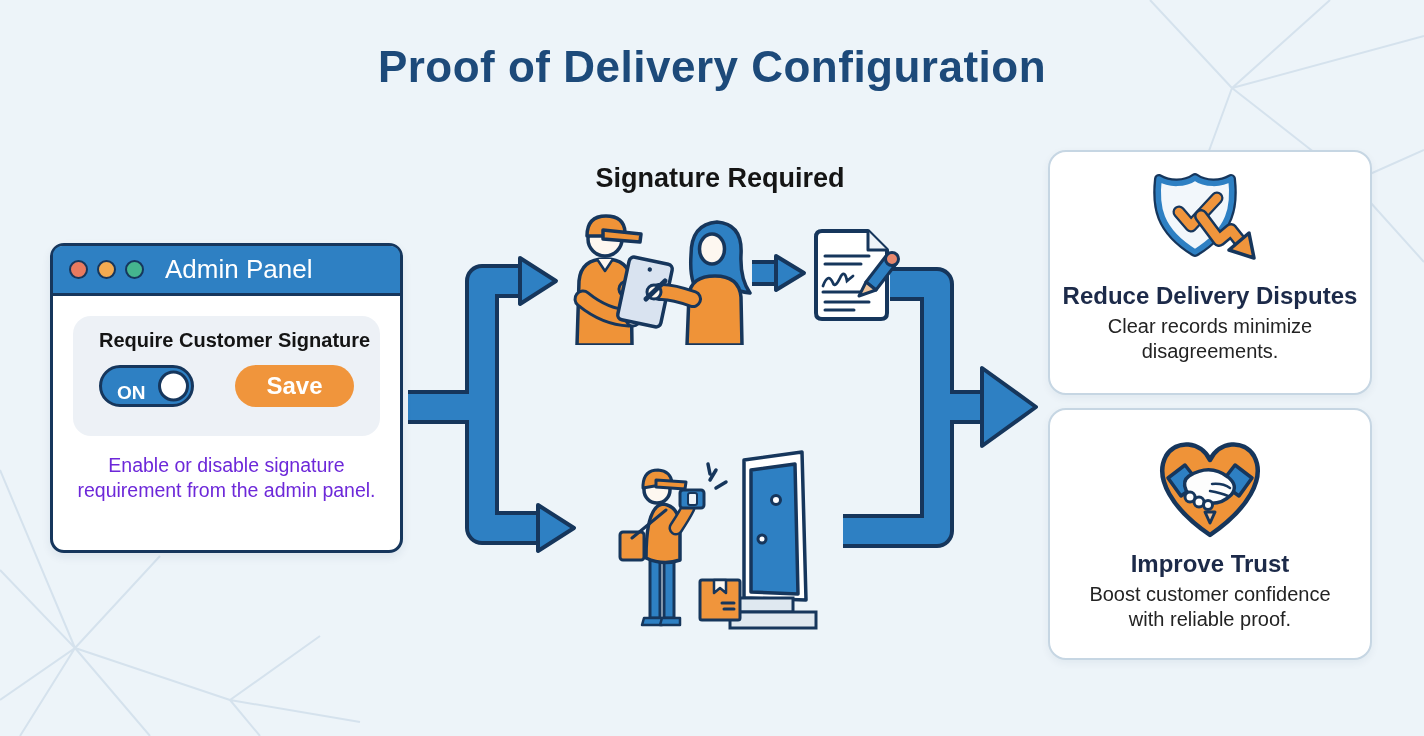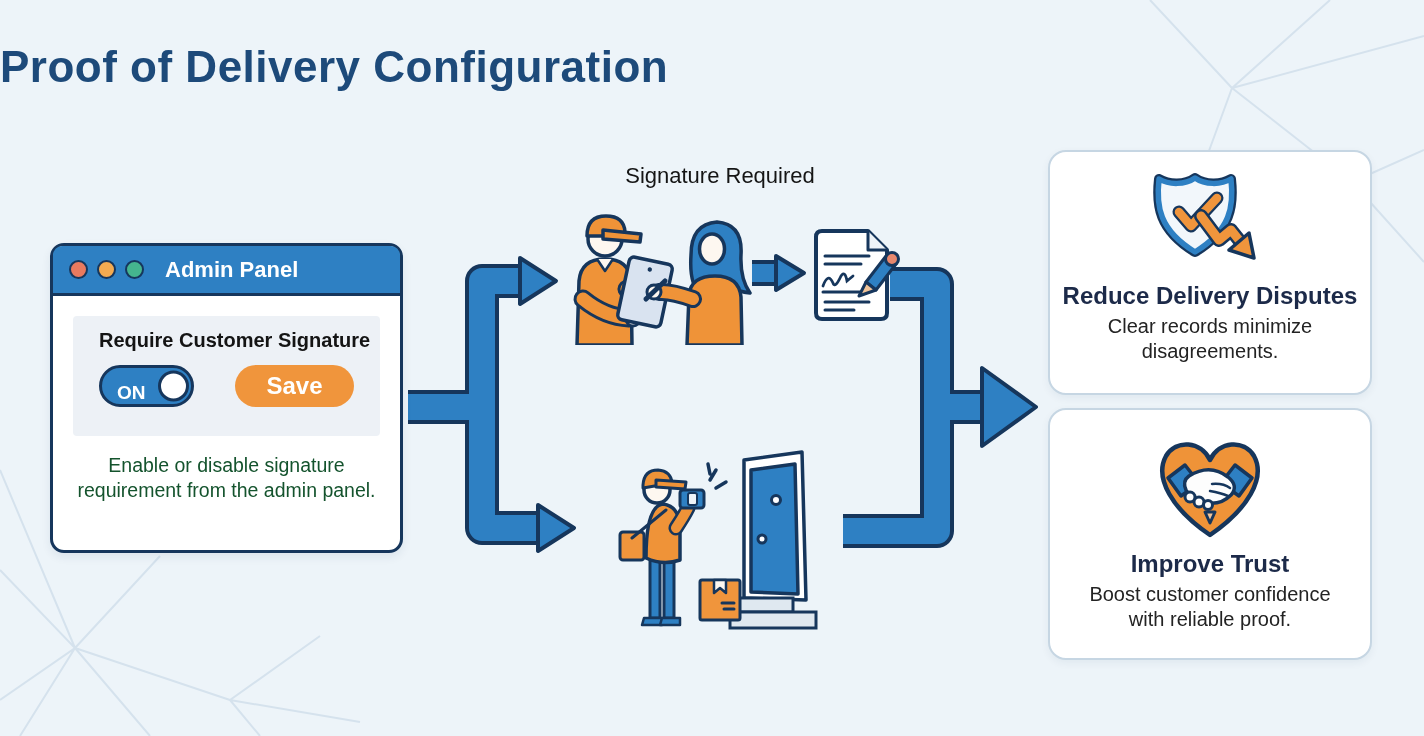--- a/index.html
+++ b/index.html
@@ -6,45 +6,45 @@
   .canvas{
     position:relative;width:1424px;height:736px;overflow:hidden;
     background:#edf4f9;
     font-family:"Liberation Sans","DejaVu Sans",sans-serif;
   }
   svg{display:block;}
 
   
   .page-title{
     position:absolute;left:0;top:42px;width:1424px;
-    text-align:left;font-size:44px;font-weight:800;
+    text-align:center;font-size:44px;font-weight:800;
     color:#1d4a7a;letter-spacing:.5px;margin:0;
   }
 
   
   .admin-panel{
     position:absolute;left:50px;top:243px;width:353px;height:310px;
     background:#ffffff;border:3.5px solid #16365c;border-radius:14px;
     box-sizing:border-box;box-shadow:0 4px 10px rgba(22,54,92,.08);
     z-index:3;
   }
   .panel-header{
     height:50px;background:#2e80c3;border-bottom:3px solid #16365c;
     border-radius:9px 9px 0 0;display:flex;align-items:center;
     padding:0 0 0 16px;box-sizing:border-box;
   }
   .dot{width:19px;height:19px;border-radius:50%;border:2.5px solid #16365c;
     box-sizing:border-box;margin-right:9px;flex:0 0 auto;}
   .dot.red{background:#e87a5f;}
   .dot.yellow{background:#f3ab51;}
   .dot.green{background:#45b58e;}
-  .panel-title{color:#ffffff;font-size:22px;font-weight:700;margin-left:12px;}
+  .panel-title{color:#ffffff;font-size:26px;font-weight:400;margin-left:12px;}
   .panel-body{padding:20px 20px 0;box-sizing:border-box;}
   .setting-card{
-    background:#edf1f6;border-radius:4px;height:120px;box-sizing:border-box;
+    background:#edf1f6;border-radius:18px;height:120px;box-sizing:border-box;
     padding:13px 26px 0;
   }
   .setting-label{
     text-align:center;font-size:20px;font-weight:700;color:#141414;
     white-space:nowrap;
   }
   .controls{display:flex;justify-content:space-between;align-items:center;margin-top:13px;}
   .toggle{
     position:relative;width:95px;height:42px;border-radius:21px;
     background:#2e80c3;border:3px solid #16365c;box-sizing:border-box;
@@ -56,26 +56,26 @@
     width:31px;height:31px;border-radius:50%;background:#ffffff;
     border:3px solid #16365c;box-sizing:border-box;
   }
   .save-btn{
     width:119px;height:42px;border-radius:21px;background:#f0953c;border:none;
     color:#ffffff;font-size:24px;font-weight:800;cursor:pointer;
     font-family:"Liberation Sans","DejaVu Sans",sans-serif;
   }
   .panel-desc{
     margin:17px auto 0;width:300px;text-align:center;
-    font-size:19.5px;line-height:1.28;color:#14532d;
+    font-size:19.5px;line-height:1.28;color:#6d28d9;
   }
 
   
   .branch-label{
-    position:absolute;text-align:center;font-size:22px;font-weight:400;
+    position:absolute;text-align:center;font-size:27px;font-weight:700;
     color:#151515;z-index:3;white-space:nowrap;
   }
   .label-signature{left:520px;top:163px;width:400px;}
   .label-alternative{left:500px;top:417px;width:430px;}
 
   
   .benefit-card{
     position:absolute;left:1048px;width:324px;background:#ffffff;
     border:2px solid #c6d6e3;border-radius:18px;box-sizing:border-box;
     display:flex;flex-direction:column;align-items:center;

